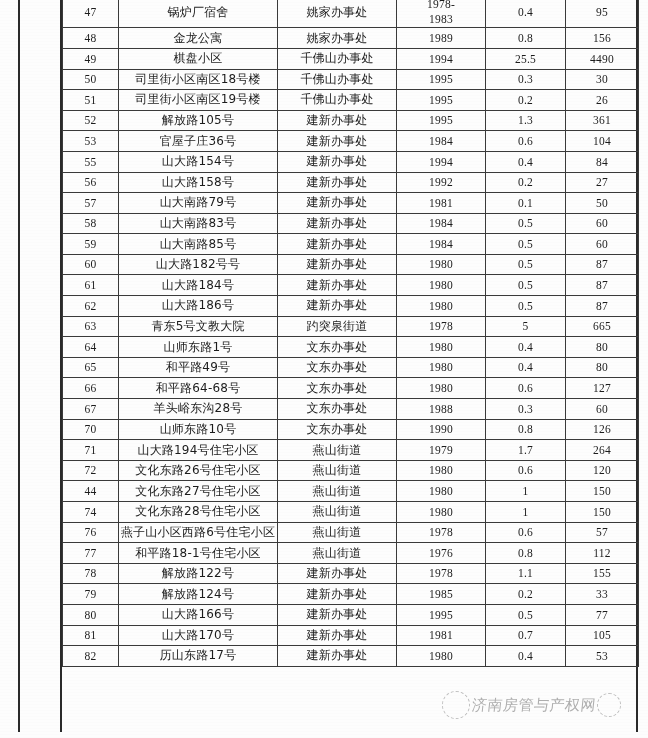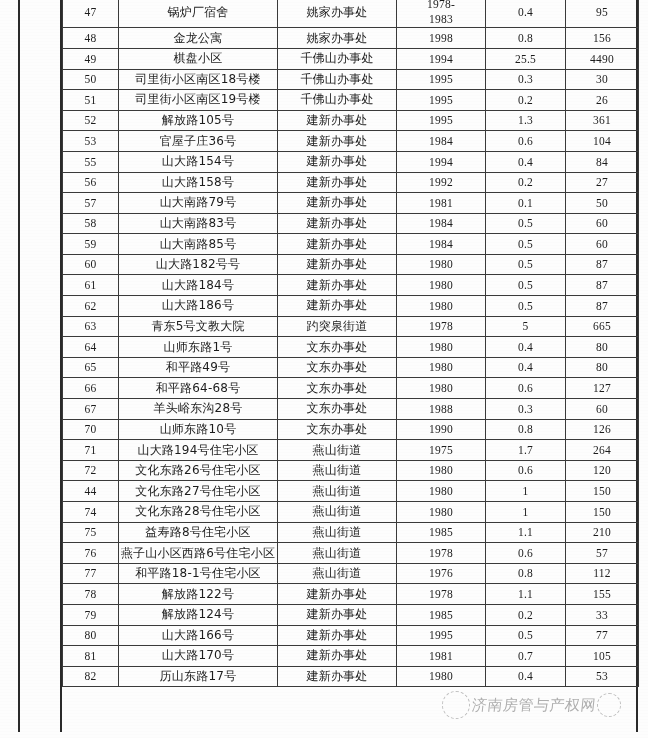--- a/index.html
+++ b/index.html
@@ -157,21 +157,21 @@
             <span class="year-stack">1978-</span>
             <span class="year-stack">1983</span>
           </td>
           <td class="num">0.4</td>
           <td class="num">95</td>
         </tr>
         <tr>
           <td class="num">48</td>
           <td class="cn">金龙公寓</td>
           <td class="cn">姚家办事处</td>
-          <td class="num">1998</td>
+          <td class="num">1989</td>
           <td class="num">0.8</td>
           <td class="num">156</td>
         </tr>
         <tr>
           <td class="num">49</td>
           <td class="cn">棋盘小区</td>
           <td class="cn">千佛山办事处</td>
           <td class="num">1994</td>
           <td class="num">25.5</td>
           <td class="num">4490</td>
@@ -317,21 +317,21 @@
           <td class="cn">山师东路10号</td>
           <td class="cn">文东办事处</td>
           <td class="num">1990</td>
           <td class="num">0.8</td>
           <td class="num">126</td>
         </tr>
         <tr>
           <td class="num">71</td>
           <td class="cn">山大路194号住宅小区</td>
           <td class="cn">燕山街道</td>
-          <td class="num">1975</td>
+          <td class="num">1979</td>
           <td class="num">1.7</td>
           <td class="num">264</td>
         </tr>
         <tr>
           <td class="num">72</td>
           <td class="cn">文化东路26号住宅小区</td>
           <td class="cn">燕山街道</td>
           <td class="num">1980</td>
           <td class="num">0.6</td>
           <td class="num">120</td>
@@ -344,28 +344,20 @@
           <td class="num">1</td>
           <td class="num">150</td>
         </tr>
         <tr>
           <td class="num">74</td>
           <td class="cn">文化东路28号住宅小区</td>
           <td class="cn">燕山街道</td>
           <td class="num">1980</td>
           <td class="num">1</td>
           <td class="num">150</td>
-        </tr>
-        <tr>
-          <td class="num">75</td>
-          <td class="cn">益寿路8号住宅小区</td>
-          <td class="cn">燕山街道</td>
-          <td class="num">1985</td>
-          <td class="num">1.1</td>
-          <td class="num">210</td>
         </tr>
         <tr>
           <td class="num">76</td>
           <td class="cn">燕子山小区西路6号住宅小区</td>
           <td class="cn">燕山街道</td>
           <td class="num">1978</td>
           <td class="num">0.6</td>
           <td class="num">57</td>
         </tr>
         <tr>

